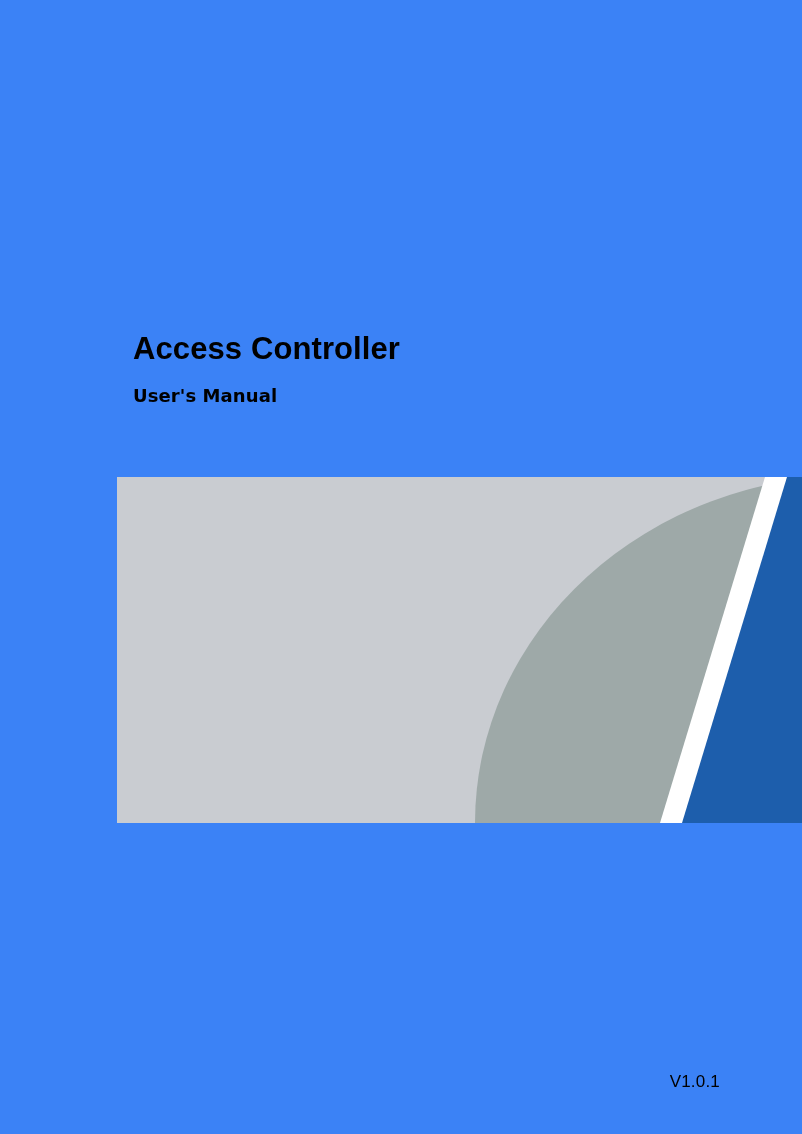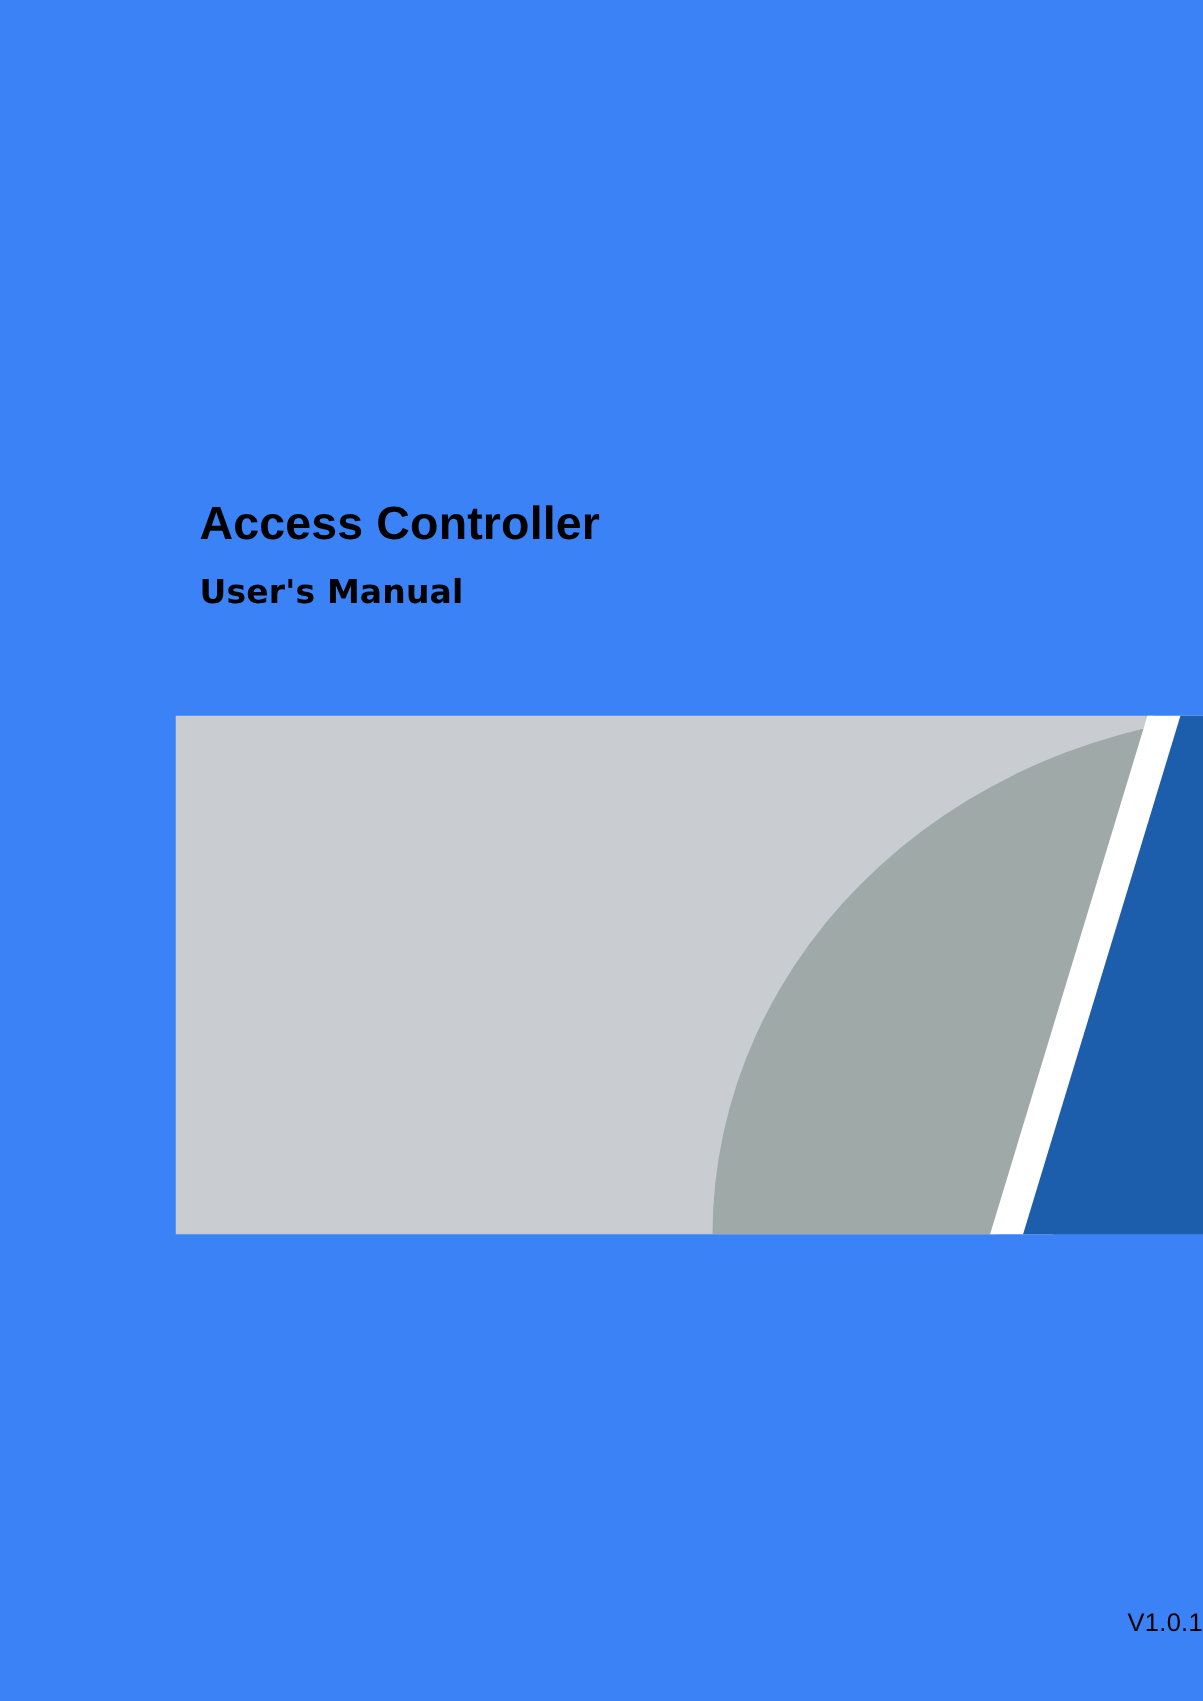--- a/index.html
+++ b/index.html
@@ -39,21 +39,21 @@
     letter-spacing: 0.1px;
     color: #000000;
     white-space: nowrap;
   }
 
   .doc-subtitle {
     margin: 0;
     padding-top: 17px;
     font-family: "DejaVu Sans", sans-serif;
     font-weight: bold;
-    font-size: 22px;
+    font-size: 18px;
     line-height: 22px;
     letter-spacing: 0.1px;
     color: #000000;
     white-space: nowrap;
   }
 
   
   .cover-graphic {
     position: absolute;
     left: 117px;
@@ -67,20 +67,21 @@
     height: 346px;
   }
 
   
   .version-line {
     position: absolute;
     left: 0;
     top: 1071px;
     width: 802px;
     text-align: right;
+    padding-right: 82px;
     box-sizing: border-box;
   }
   .version-text {
     font-family: "Liberation Sans", sans-serif;
     font-weight: normal;
     font-size: 17px;
     line-height: 22px;
     color: #000000;
     letter-spacing: 0.2px;
   }

